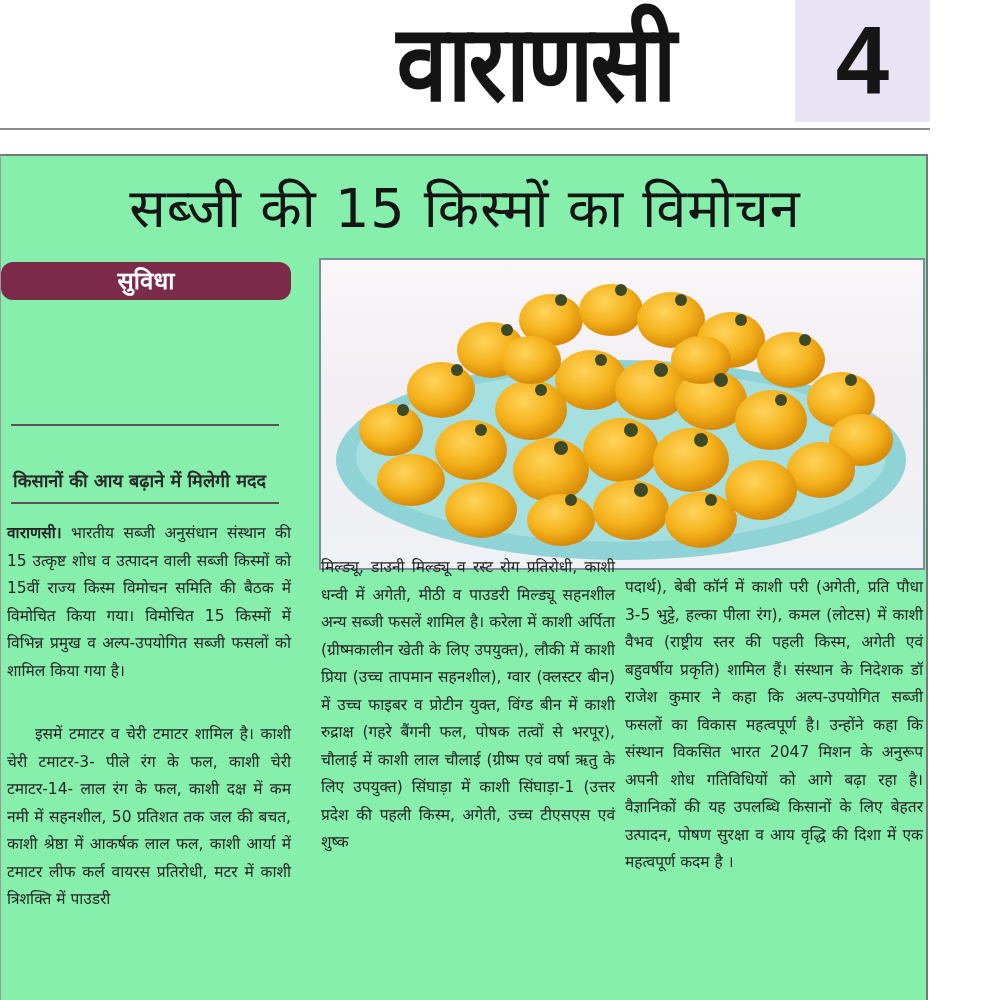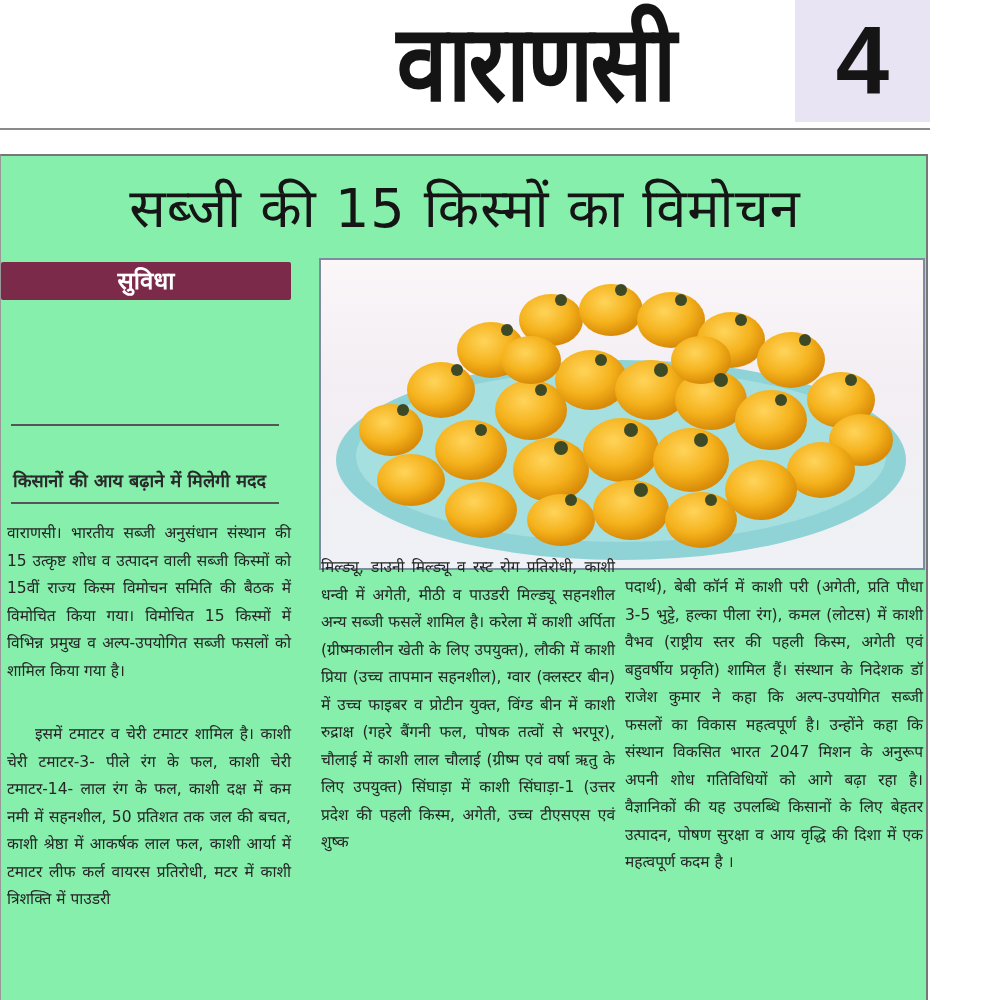--- a/index.html
+++ b/index.html
@@ -29,21 +29,21 @@
   }
   .headline {
     position: absolute; left: 0; top: 8px; width: 928px; height: 90px;
     text-align: center; font-family: "DejaVu Sans", sans-serif; font-size: 54px;
     line-height: 90px; color: #151515; font-weight: 400; letter-spacing: 1px;
   }
 
   .highlight-box { position: absolute; left: 0; top: 106px; width: 292px; height: 244px; }
   .highlight-tag {
     position: absolute; left: 0; top: 0; width: 290px; height: 38px;
-    background: #7c2a49; border-radius: 2px; color: #fff; text-align: center;
+    background: #7c2a49; border-radius: 12px; color: #fff; text-align: center;
     font-size: 24px; line-height: 38px; font-weight: 700;
   }
   .highlight-item {
     position: absolute; left: 12px; width: 270px; font-size: 18px; line-height: 34px;
     font-weight: 700; color: #2a2a2a;
   }
   .hi-1 { top: 50px; }
   .hi-2 { top: 166px; margin-top: 36px; }
   .hi-rule { position: absolute; left: 10px; width: 268px; height: 1.5px; background: #555; }
   .hr-1 { top: 162px; }
@@ -56,21 +56,21 @@
   }
   .photo svg { display: block; }
 
   .col {
     position: absolute; font-size: 15.5px; line-height: 27.5px; color: #262626;
     text-align: justify; text-align-last: left; font-family: "DejaVu Sans", sans-serif;
   }
   .col-1 { left: 6px; top: 364px; width: 284px; }
   .col-2 { left: 320px; top: 398px; width: 294px; }
   .col-3 { left: 624px; top: 418px; width: 298px; }
-  .dateline { font-weight: 400; margin-top: 27px; }
+  .dateline { font-weight: 700; margin-top: 27px; }
   .para-indent { display: block; text-indent: 28px; margin-top: 36px; }
 </style>
 </head>
 <body>
 
 <div class="masthead">
   <div class="section-name">वाराणसी</div>
   <div class="page-no-box">
     <span class="page-no">4</span>
   </div>

